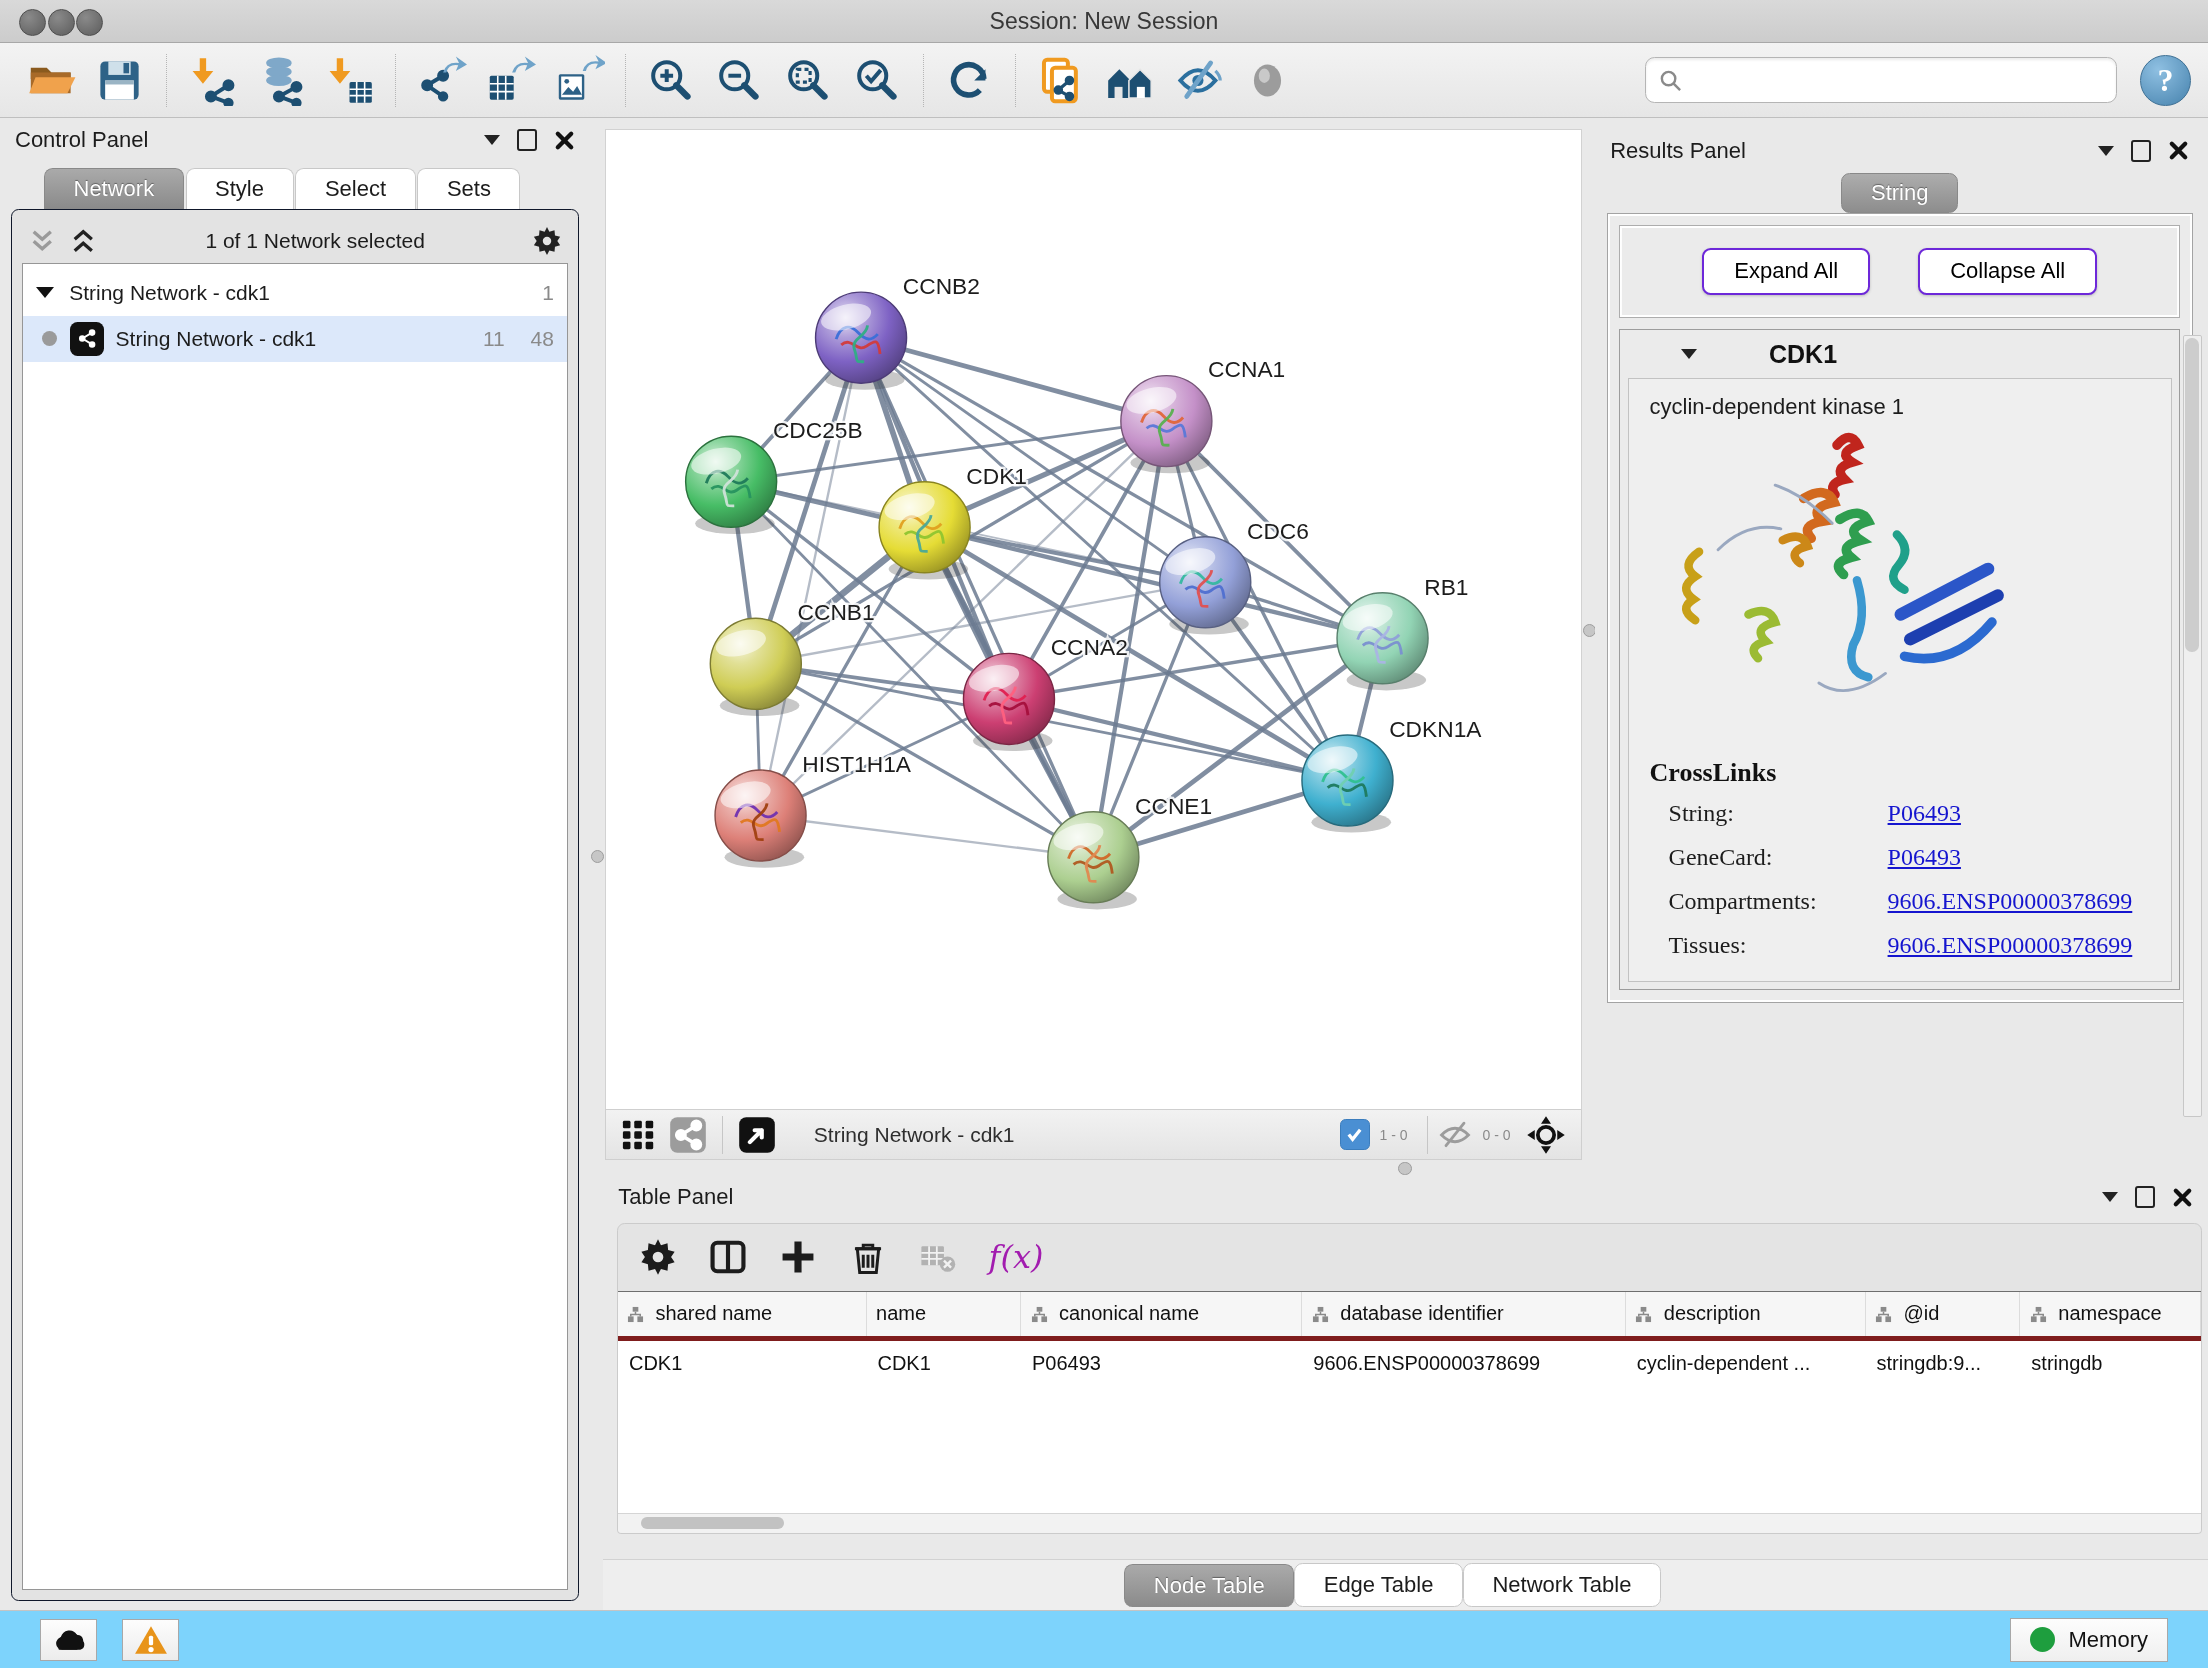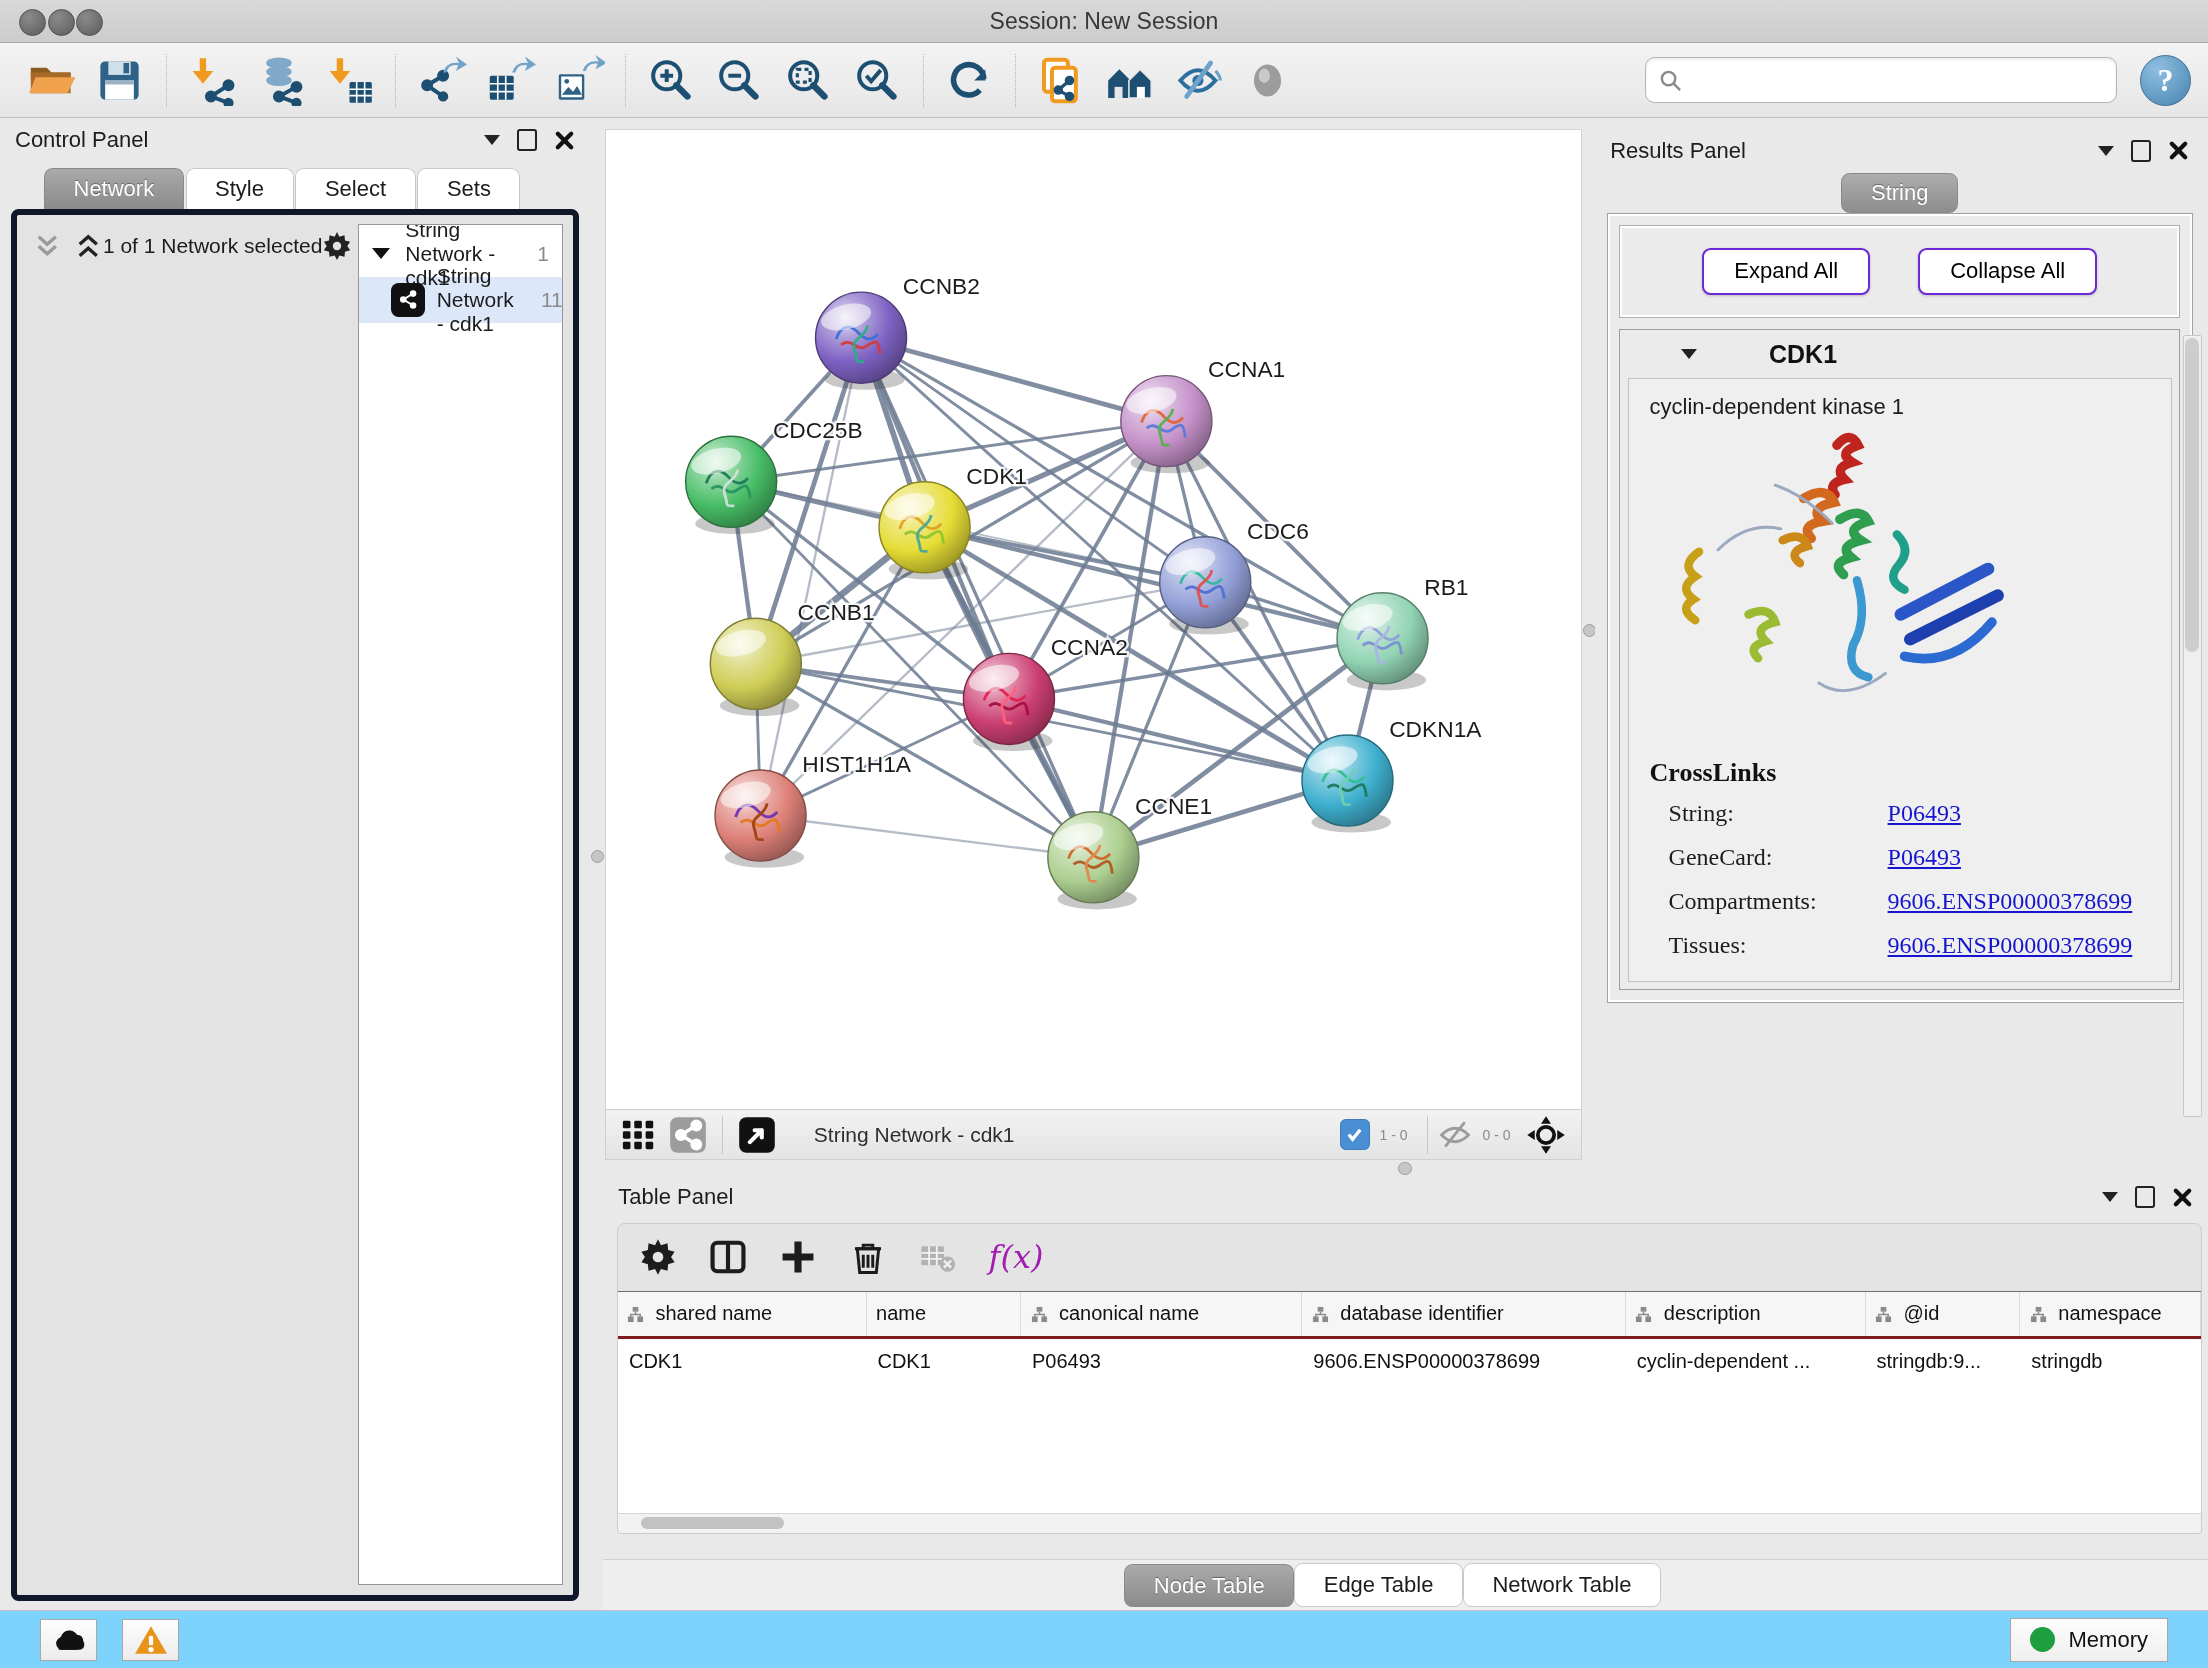--- a/index.html
+++ b/index.html
@@ -28,21 +28,21 @@
   .phead .sp{flex:1;}
   .picon{margin-left:17px;display:flex;align-items:center;justify-content:center;}
   .caret-down{width:0;height:0;border-left:8.6px solid transparent;border-right:8.6px solid transparent;border-top:10.5px solid #222;}
   .float-sq{width:16px;height:18px;border:2.9px solid #222;border-radius:2.9px;}
 
   
   .control-panel{width:590px;flex:none;display:flex;flex-direction:column;background:#e9e9e9;}
   .cp-tabs{display:flex;padding:5.7px 0 0 44px;flex:none;}
   .tab{height:40px;padding:0 28.5px;background:#fff;border:1px solid #c8c8c8;border-bottom:none;border-radius:8.6px 8.6px 0 0;font-size:22px;display:flex;align-items:center;color:#1c1c1c;margin-right:1.9px;}
   .tab.sel{background:linear-gradient(#aaaaaa,#8a8a8a);color:#fff;text-shadow:0 -1px 1px rgba(0,0,0,.4);border-color:#898989;}
-  .cp-body{margin:0 11.4px 9.5px 11.4px;background:#e3e3e3;border:6px solid #0f172a;border-radius:7.6px;flex:1;display:flex;flex-direction:row;padding:9.5px;min-height:0;}
+  .cp-body{margin:0 11.4px 9.5px 11.4px;background:#e3e3e3;border:1px solid #0f172a;border-radius:7.6px;flex:1;display:flex;flex-direction:column;padding:9.5px;min-height:0;}
   .cp-status{height:44px;display:flex;align-items:center;font-size:21px;color:#1c1c1c;flex:none;padding:0 5.7px;}
   .cp-status .stat-text{flex:1;text-align:center;}
   .cp-tree{background:#fff;border:1px solid #969696;flex:1;font-size:21px;padding-top:5.7px;overflow:hidden;}
   .trow{height:46px;display:flex;align-items:center;padding:0 13.3px;color:#1c1c1c;}
   .trow .num{color:#8a8a8a;margin-left:17px;min-width:32px;text-align:right;}
   .trow.sel{background:#dce8fa;}
   .tree-caret{width:0;height:0;border-left:9.5px solid transparent;border-right:9.5px solid transparent;border-top:11.4px solid #111;margin-right:15px;}
   .tree-dot{width:15px;height:15px;border-radius:50%;background:#9a9a9a;margin:0 13.3px 0 5.7px;}
   .share-badge{width:34px;height:34px;border-radius:7.6px;background:#111;display:flex;align-items:center;justify-content:center;margin-right:11.4px;flex:none;}
   .trow .lbl{flex:1;}
@@ -86,21 +86,21 @@
   .rscroll{position:absolute;right:5.7px;top:217px;width:17px;height:780px;background:#efefef;border:1px solid #c7c7c7;border-radius:1.9px;}
   .rthumb{position:absolute;left:1px;top:1.9px;width:13.3px;height:314px;background:#cdcdcd;border-radius:6.7px;}
 
   
   .table-panel{flex:1;display:flex;flex-direction:column;min-height:0;}
   .tp-box{margin:3.8px 5.7px 0 13.3px;background:#e4e4e4;border:1px solid #cbcbcb;border-radius:7.6px 7.6px 3.8px 3.8px;flex:none;}
   .tp-toolbar{height:67px;display:flex;align-items:center;padding:0 21px;gap:32px;}
   .fx{font-family:"DejaVu Serif",serif;font-style:italic;font-size:32px;color:#a21caf;}
   .tp-tablewrap{background:#fff;border-top:1.9px solid #6e6e6e;overflow:hidden;height:221px;}
   table.ntable{border-collapse:collapse;table-layout:fixed;font-size:20px;}
-  table.ntable th{background:#f6f6f6;border-right:1px solid #dcdcdc;border-bottom:3px solid #7f1d1d;height:44px;font-weight:normal;color:#111;text-align:left;padding:0 9.5px;white-space:nowrap;overflow:hidden;}
+  table.ntable th{background:#f6f6f6;border-right:1px solid #dcdcdc;border-bottom:5px solid #7f1d1d;height:44px;font-weight:normal;color:#111;text-align:left;padding:0 9.5px;white-space:nowrap;overflow:hidden;}
   table.ntable th .hicon{display:inline-block;vertical-align:-2.9px;margin-right:11.4px;}
   table.ntable td{height:46px;padding:0 11.4px;color:#111;white-space:nowrap;overflow:hidden;}
   .tp-hscroll{height:19px;background:#f2f2f2;border-top:1px solid #d5d5d5;position:relative;border-radius:0 0 3.8px 3.8px;}
   .tp-hscroll .thumb{position:absolute;left:23px;top:2.9px;width:143px;height:12.4px;background:#c2c2c2;border-radius:6.7px;}
   .tp-tabs{margin-top:25px;border-top:1px solid #d2d2d2;border-bottom:1px solid #d2d2d2;background:#eeeeee;height:51px;display:flex;align-items:center;padding-left:521px;flex:none;}
   .tp-tabs .tab{height:42px;border-radius:8.6px;border-bottom:1px solid #c8c8c8;margin-right:0;}
   .tp-tabs .tab.sel{border-bottom:none;}
 
   
   .statusbar{height:57px;background:#7dd3fc;border-top:1px solid #c4c4c4;display:flex;align-items:center;padding:0 40px;flex:none;}

